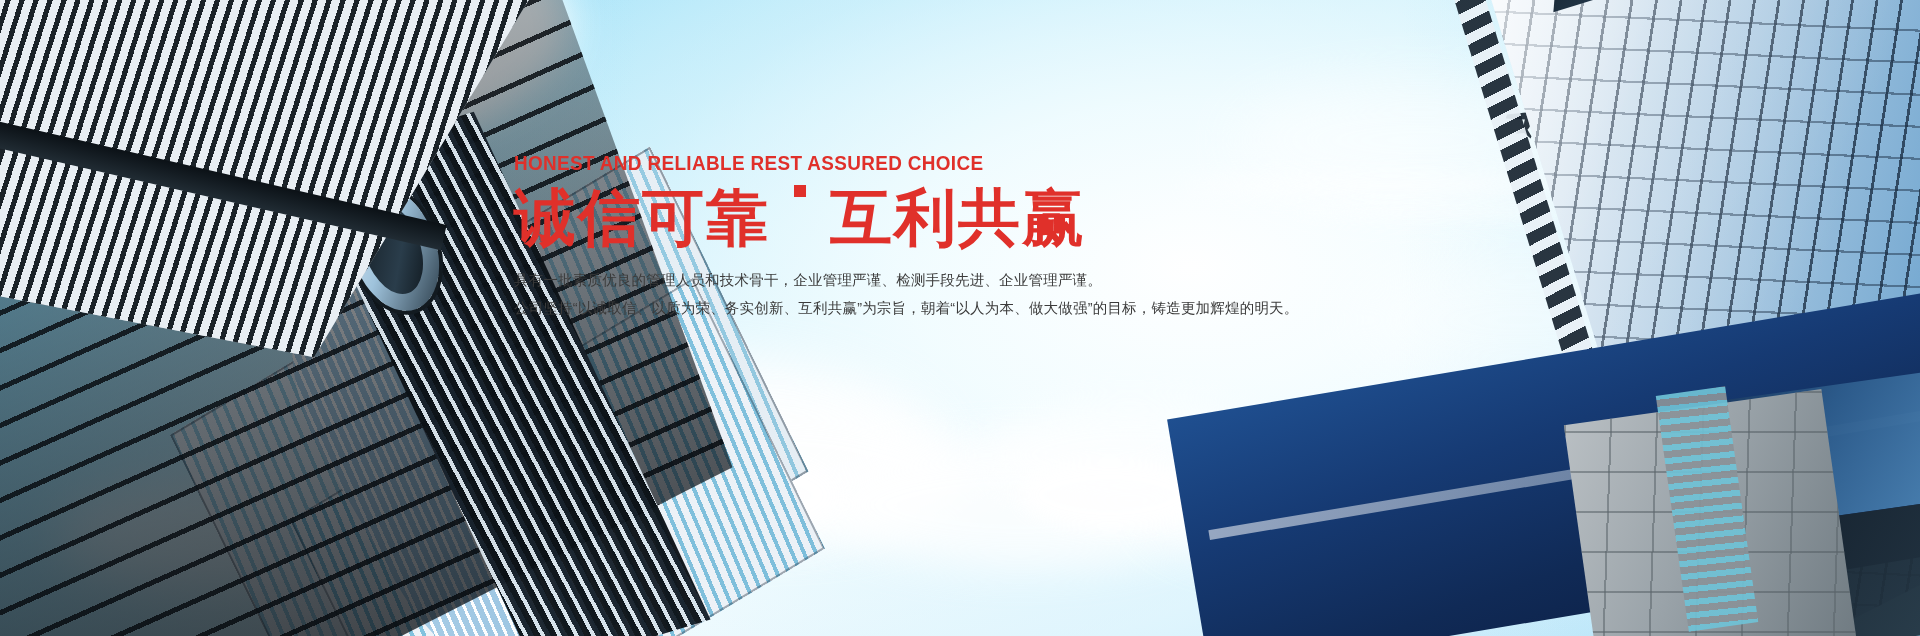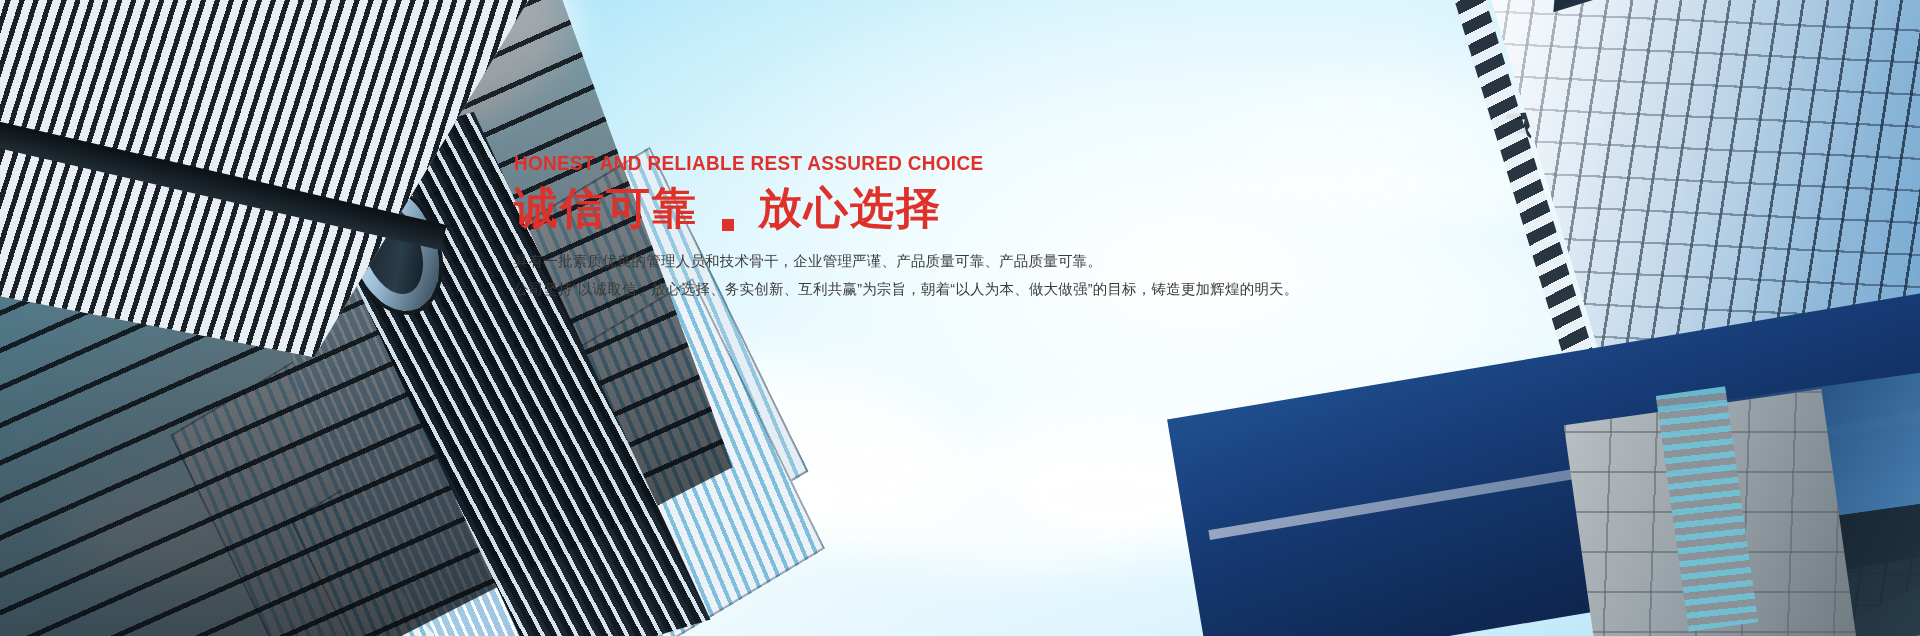--- a/index.html
+++ b/index.html
@@ -310,23 +310,23 @@
     font-weight:700;
     letter-spacing:0.4px;
     line-height:1;
     transform:scaleX(0.9);
     transform-origin:left center;
     white-space:nowrap;
     margin-bottom:12px;
   }
   .headline {
     display:flex;
-    align-items:flex-end;
+    align-items:flex-start;
     color:#e0302a;
-    font-size:44px;
+    font-size:62px;
     font-weight:700;
     line-height:1.05;
     letter-spacing:2px;
     white-space:nowrap;
     margin-bottom:16px;
   }
   .headline .sep {
     display:inline-block;
     width:12px; height:12px;
     background:#e0302a;
@@ -418,20 +418,20 @@
   <div class="stone-glass-2"></div>
   <div class="stone-tower"></div>
   <div class="stone-win"></div>
 
   <div class="copy">
     <div class="eyebrow">HONEST AND RELIABLE  REST ASSURED CHOICE</div>
 
     <div class="headline">
       <span>诚信可靠</span>
       <span class="sep"></span>
-      <span>放心选择</span>
+      <span>互利共赢</span>
     </div>
 
-    <div class="body-line">具有一批素质优良的管理人员和技术骨干，企业管理严谨、产品质量可靠、产品质量可靠。</div>
-    <div class="body-line">公司坚持“以诚取信、放心选择、务实创新、互利共赢”为宗旨，朝着“以人为本、做大做强”的目标，铸造更加辉煌的明天。</div>
+    <div class="body-line">具有一批素质优良的管理人员和技术骨干，企业管理严谨、检测手段先进、企业管理严谨。</div>
+    <div class="body-line">公司坚持“以诚取信、以质为荣、务实创新、互利共赢”为宗旨，朝着“以人为本、做大做强”的目标，铸造更加辉煌的明天。</div>
   </div>
 
 </div>
 
 </body></html>

